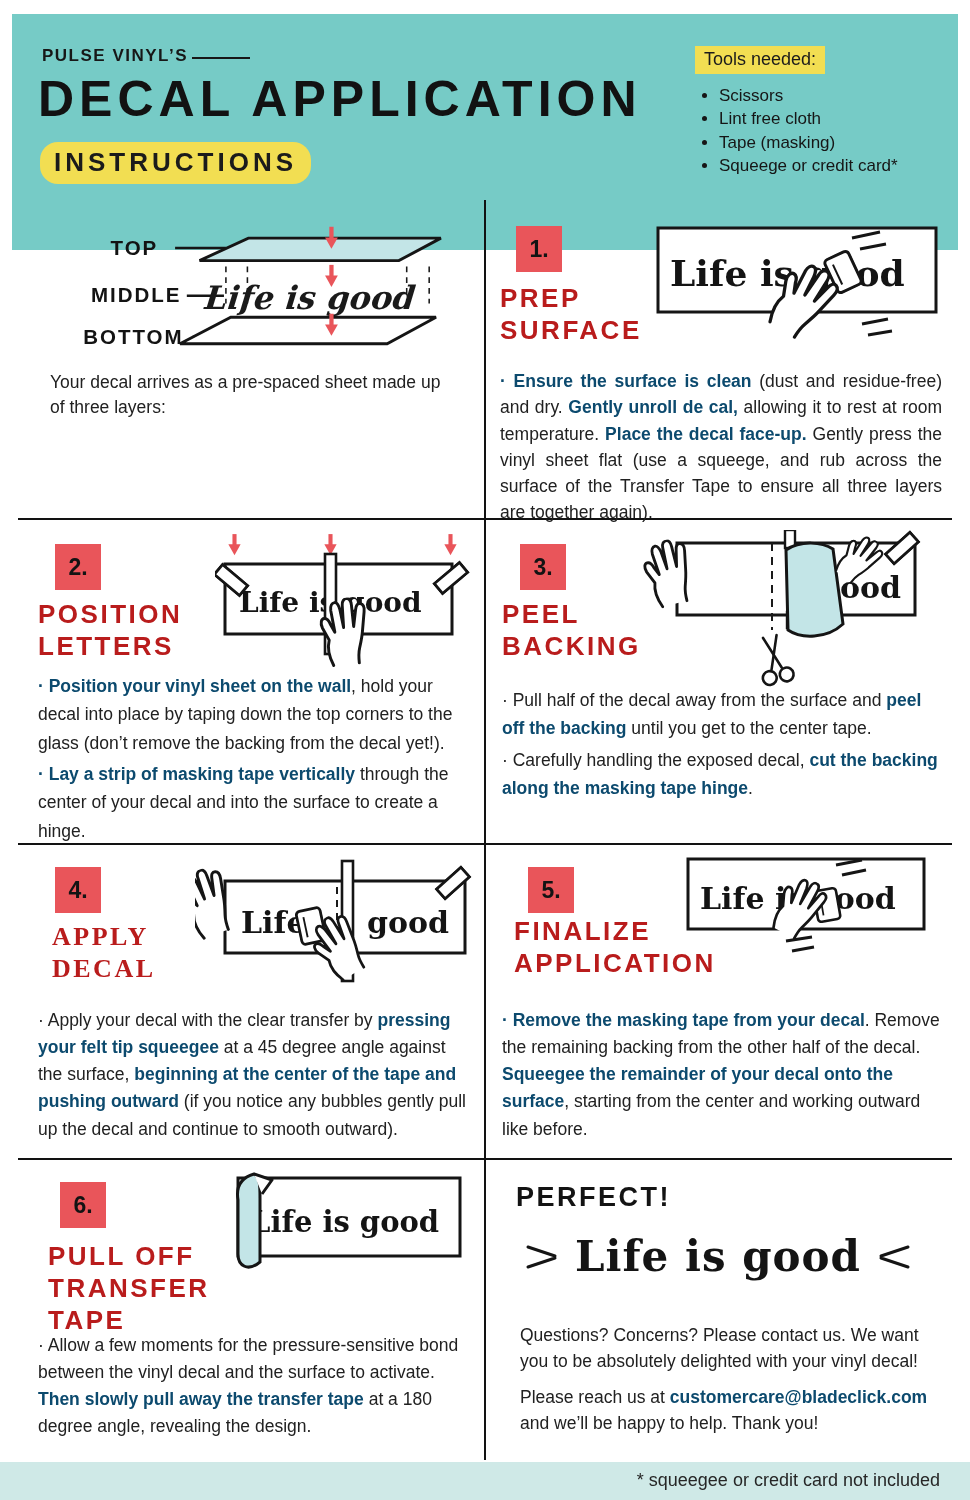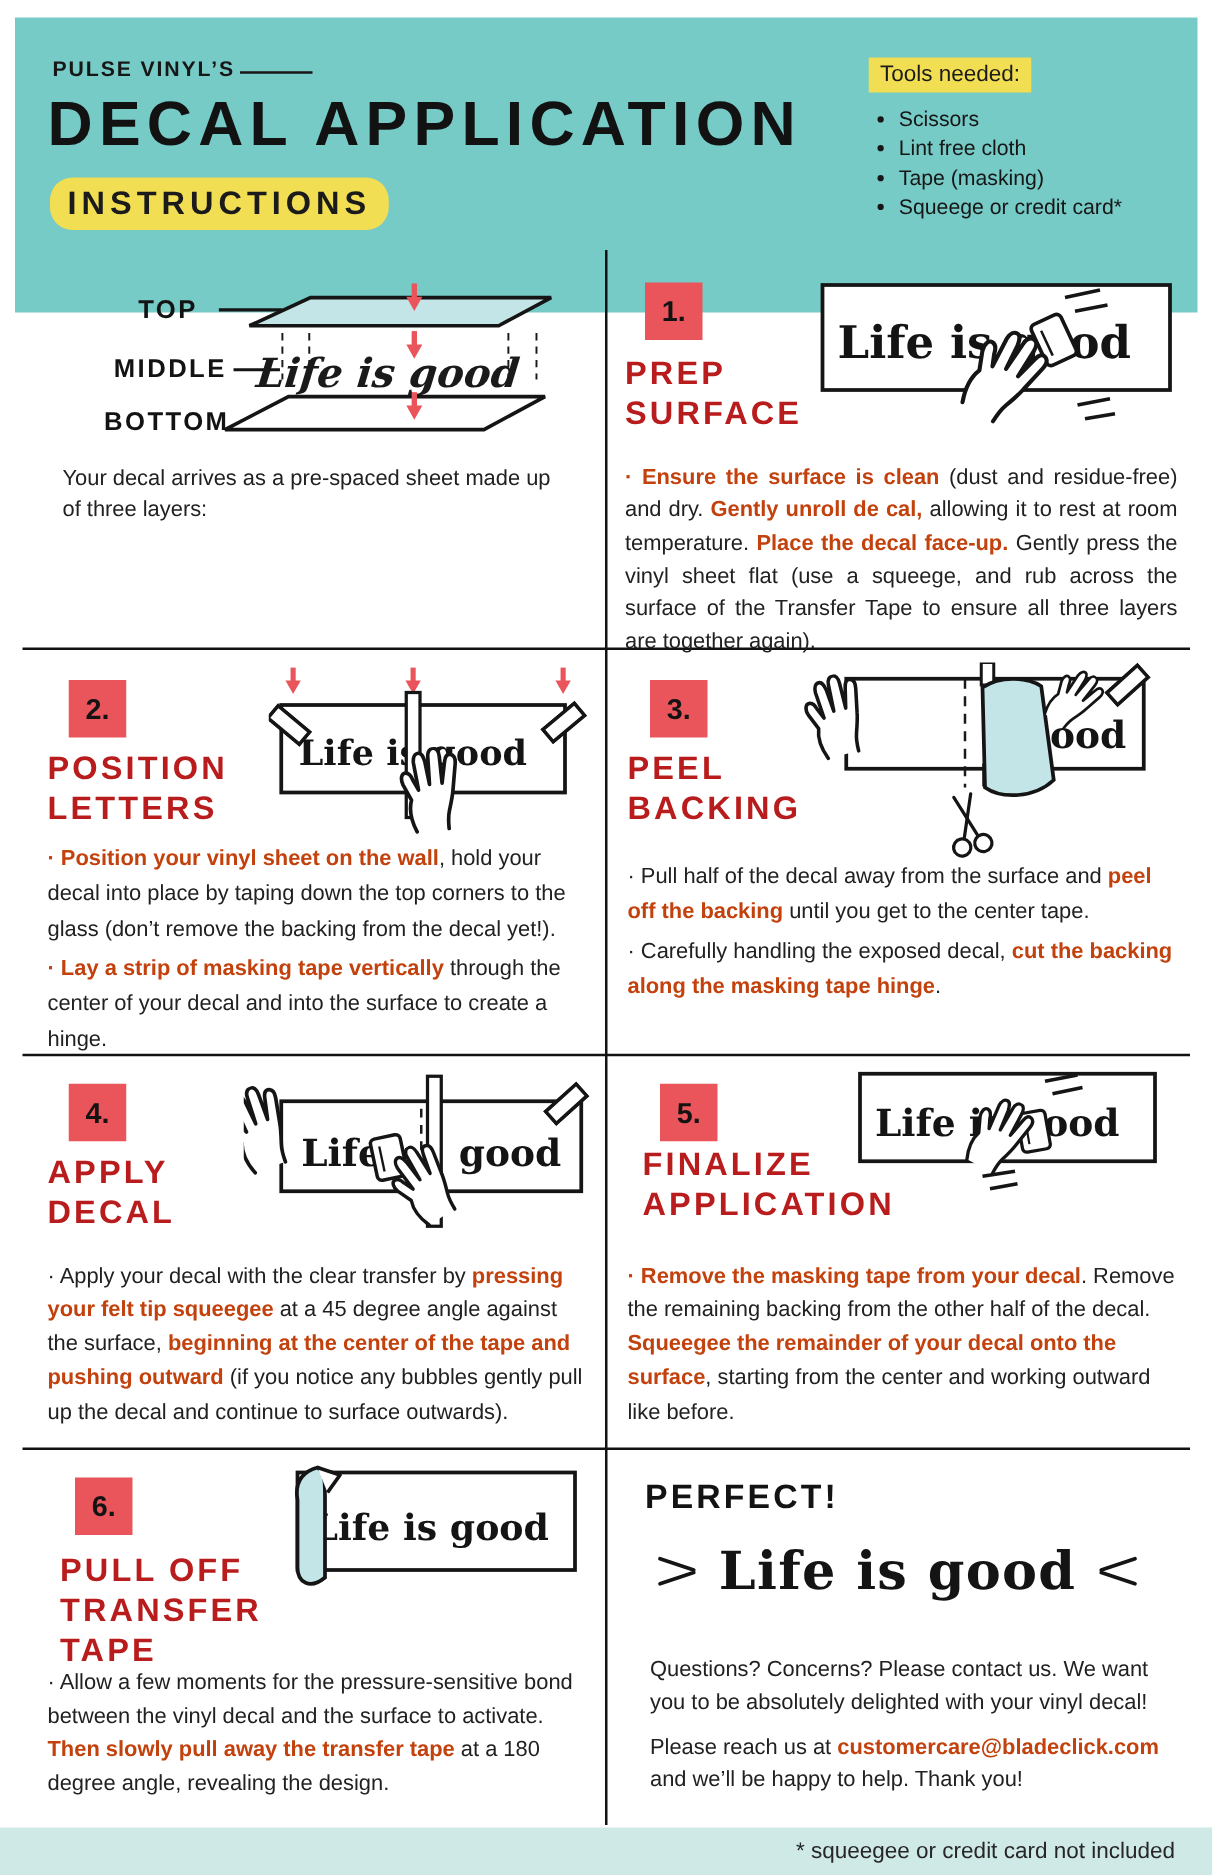--- a/index.html
+++ b/index.html
@@ -43,21 +43,21 @@
   .cellG{left:20px;top:1160px;width:464px;height:300px;}
   .cellH{left:486px;top:1160px;width:464px;height:300px;}
   .abs{position:absolute;}
 
   .badge{position:absolute;width:46px;height:46px;background:var(--red);color:#131313;font-size:23px;font-weight:700;display:flex;align-items:center;justify-content:center;}
   .step-title{position:absolute;font-size:26px;font-weight:700;letter-spacing:2.5px;line-height:1.24;color:#b91c1c;}
   .step-body{position:absolute;font-size:17.5px;line-height:1.5;color:var(--text);}
   .step-body .para{margin:0 0 3px;}
   .loose .para{line-height:1.62;}
   .just{text-align:justify;}
-  b{font-weight:700;color:#c2410c;}
+  b{font-weight:700;color:#0c4a6e;}
 
   
   .slab{font-family:"DejaVu Serif",serif;font-weight:700;fill:#141414;}
   .script{font-family:"DejaVu Serif",serif;font-style:italic;font-weight:700;fill:#1a1a1a;}
   .diag-label{font-family:"Liberation Sans",sans-serif;font-weight:700;font-size:21px;letter-spacing:2px;fill:#131313;}
   .stroke{stroke:#151515;fill:none;stroke-width:3;}
   .red{color:var(--red);}
 
   
   .perfect-title{position:absolute;left:30px;top:22px;font-size:27px;font-weight:700;letter-spacing:2.5px;color:#131313;}
@@ -204,34 +204,34 @@
       <use href="#sym-scissors" width="38" height="54" transform="translate(120 104) rotate(-12 19 27)"></use>
     </svg>
     <div class="step-body loose" style="left:16px;top:166px;width:442px;">
         <p class="para"><span>· Pull half of the decal away from the surface and </span><b>peel off the backing</b><span> until you get to the center tape.</span></p>
         <p class="para"><span>· Carefully handling the exposed decal, </span><b>cut the backing along the masking tape hinge</b><span>.</span></p>
       </div>
   </section>
 
   <section class="cell cellE">
     <div class="badge" style="left:35px;top:22px;">4.</div>
-    <h2 class="step-title" style="left:18px;top:76px;width:170px;">APPLY DECAL</h2>
+    <h2 class="step-title" style="left:32px;top:76px;width:170px;font-family:Liberation Serif, serif;">APPLY DECAL</h2>
     <svg class="abs" style="left:175px;top:12px;" width="285" height="132" viewBox="0 0 285 132">
       <rect x="30" y="24" width="240" height="72" fill="#ffffff" stroke="#151515" stroke-width="3"></rect>
       <text class="slab" x="46" y="76" font-size="30">Life</text>
       <text class="slab" x="172" y="76" font-size="30">good</text>
       <line x1="142" y1="30" x2="142" y2="90" stroke="#1a1a1a" stroke-width="2" stroke-dasharray="7 6"></line>
       <rect x="147" y="4" width="11" height="120" fill="#ffffff" stroke="#151515" stroke-width="2.6"></rect>
       <use href="#sym-squeegee" width="28" height="38" transform="translate(102 50) rotate(-12 14 19)"></use>
       <use href="#sym-hand" width="52" height="64" transform="translate(118 58) rotate(-32 26 32)"></use>
       <use href="#sym-hand" width="56" height="68" transform="translate(-16 12) rotate(-20 28 34)"></use>
       <use href="#sym-tape" width="16" height="36" transform="translate(250 8) rotate(48 8 18)"></use>
     </svg>
     <div class="step-body" style="left:18px;top:162px;width:434px;line-height:1.55;">
-        <p class="para"><span>· Apply your decal with the clear transfer by </span><b>pressing your felt tip squeegee</b><span> at a 45 degree angle against the surface, </span><b>beginning at the center of the tape and pushing outward</b><span> (if you notice any bubbles gently pull up the decal and continue to surface outwards).</span></p>
+        <p class="para"><span>· Apply your decal with the clear transfer by </span><b>pressing your felt tip squeegee</b><span> at a 45 degree angle against the surface, </span><b>beginning at the center of the tape and pushing outward</b><span> (if you notice any bubbles gently pull up the decal and continue to smooth outward).</span></p>
       </div>
   </section>
 
   <section class="cell cellF">
     <div class="badge" style="left:42px;top:22px;">5.</div>
     <h2 class="step-title" style="left:28px;top:70px;width:260px;">FINALIZE APPLICATION</h2>
     <svg class="abs" style="left:200px;top:8px;" width="245" height="110" viewBox="0 0 245 110">
       <rect x="2" y="6" width="236" height="70" fill="#ffffff" stroke="#151515" stroke-width="3"></rect>
       <text class="slab" x="14" y="56" font-size="30">Life is good</text>
       <path d="M150 12 l26 -5 M156 22 l24 -5" class="stroke" stroke-width="2.5"></path>

